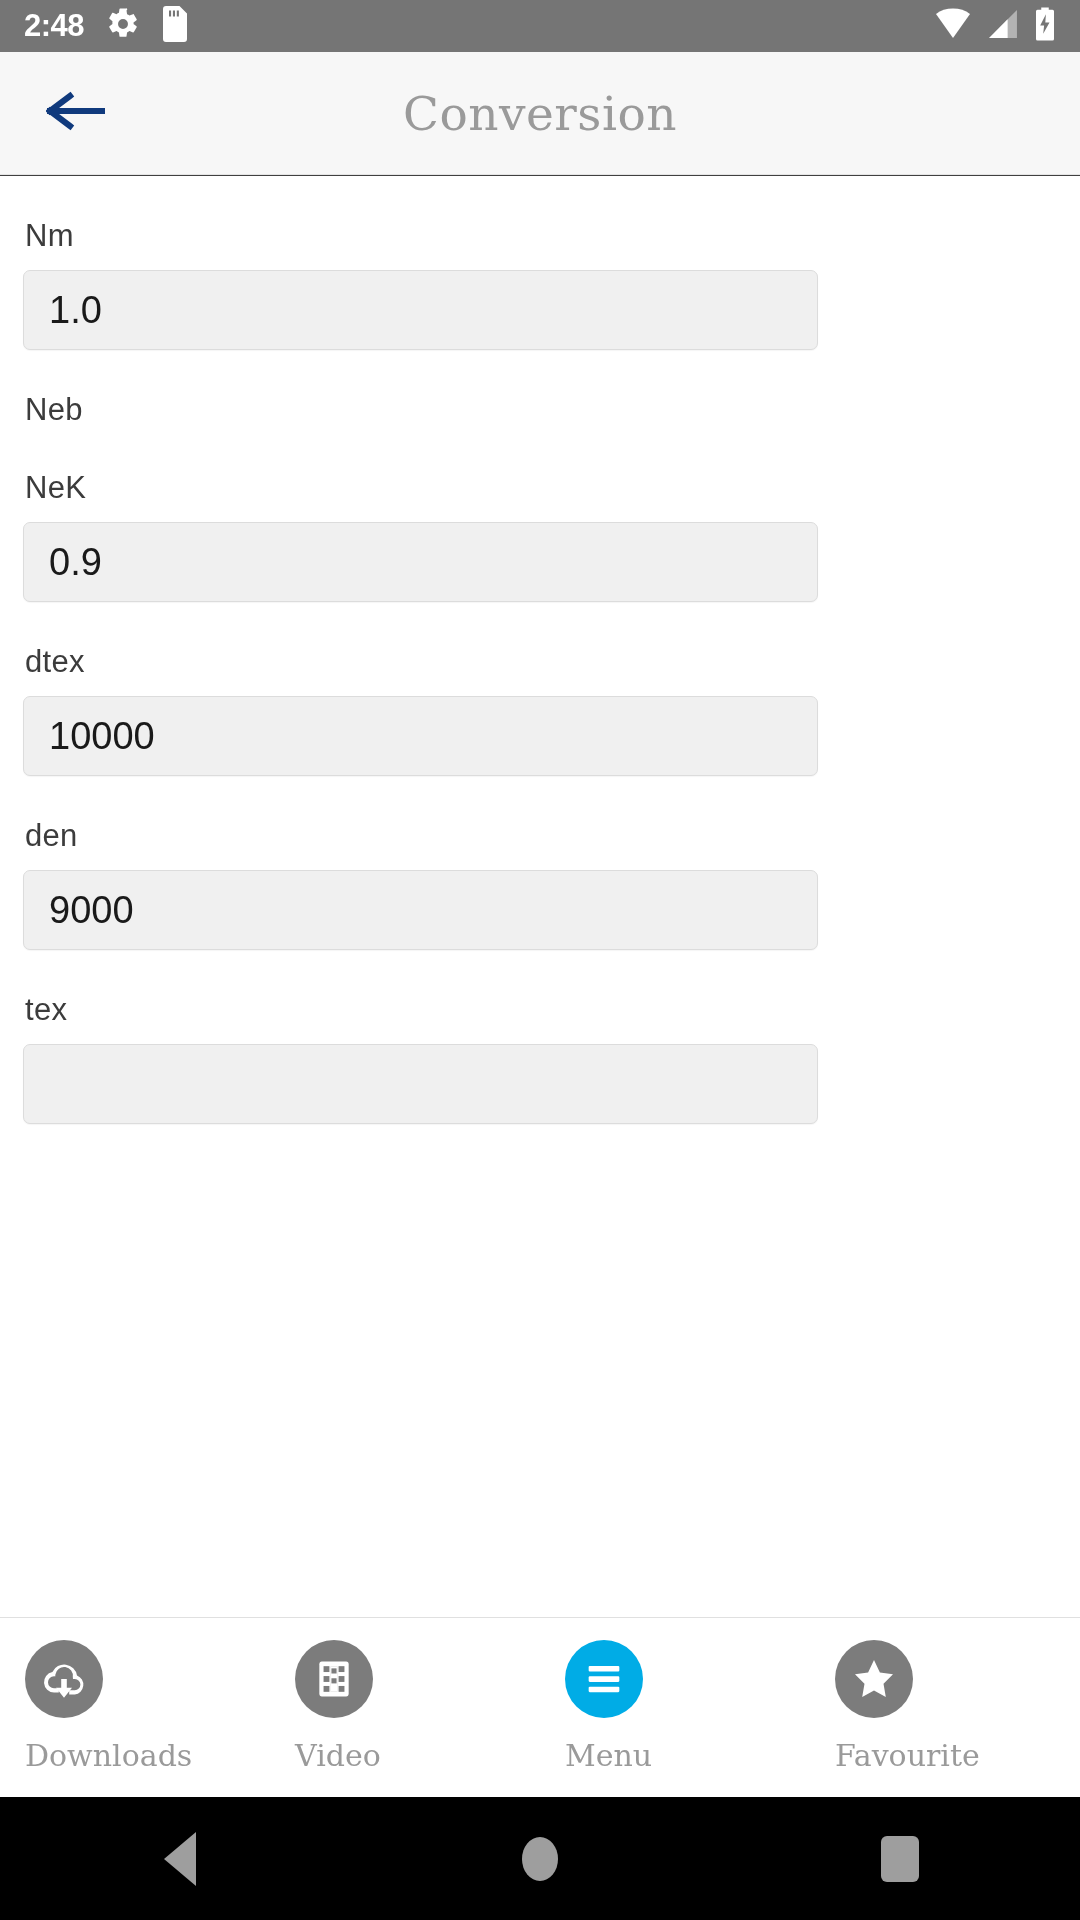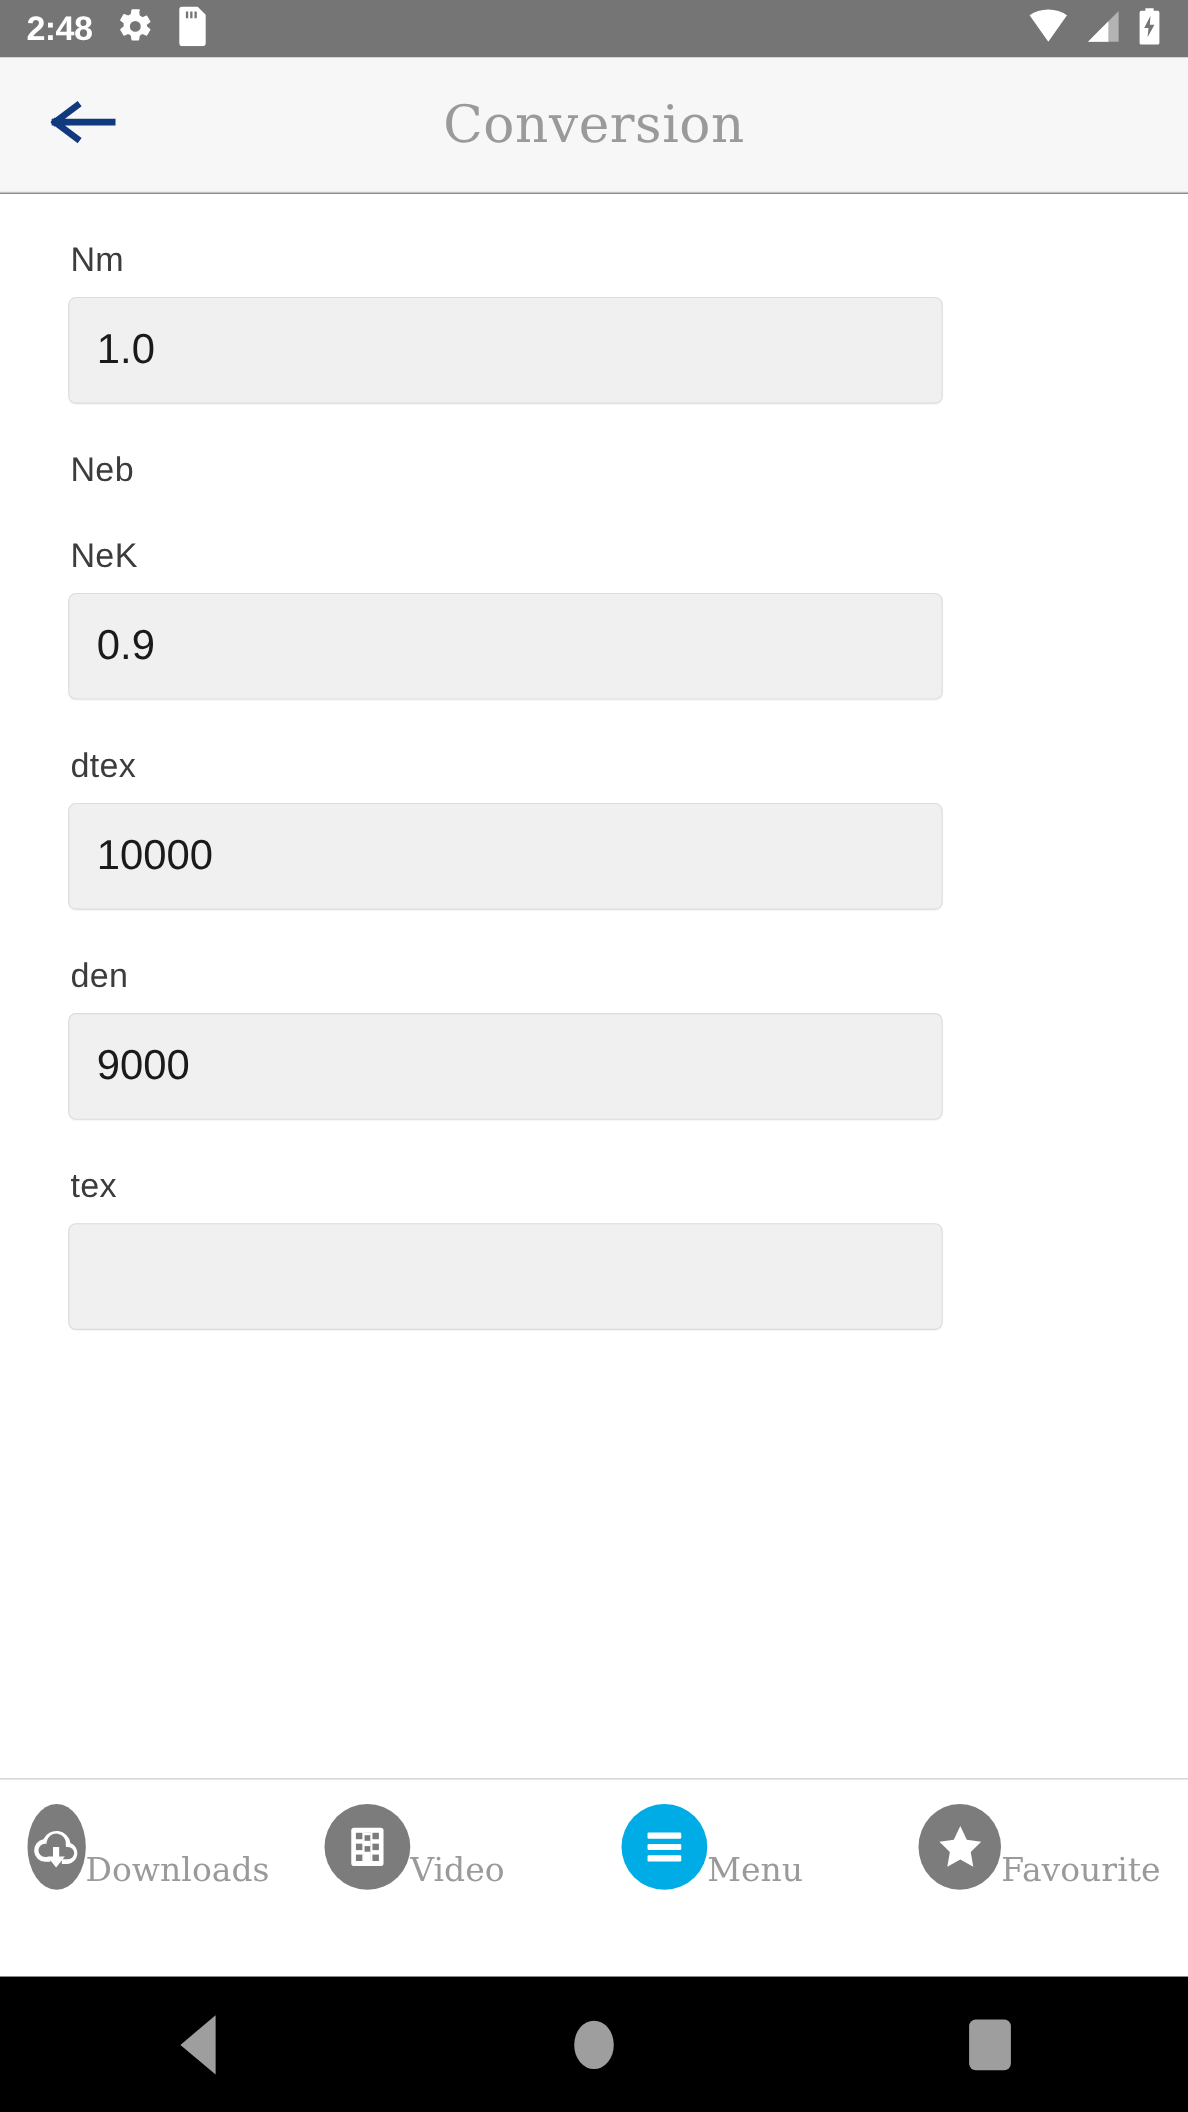--- a/index.html
+++ b/index.html
@@ -45,29 +45,29 @@
     letter-spacing:0.5px;
   }
 
   
   .content {
     position:absolute; top:176px; left:0; width:1080px;
     height:1441px;
     background:#ffffff;
     overflow:hidden;
   }
-  .field-group { padding:0 62px; }
+  .field-group { padding:0 23px; }
   .field-label {
     font-size:31px; color:#3c3c3c;
     font-family:"Liberation Sans", sans-serif;
     margin-top:42px; margin-bottom:16px; padding-left:2px;
     letter-spacing:0.3px;
   }
   .field-box {
-    width:795px; height:97px;
+    width:795px; height:80px;
     background:#f0f0f0;
     border:1px solid #dcdcdc;
     border-radius:7px;
     display:flex; align-items:center;
     padding-left:25px;
     box-shadow:0 1px 1px rgba(0,0,0,0.04);
   }
   .field-value {
     font-size:38px; color:#1a1a1a;
     font-family:"Liberation Sans", sans-serif;
@@ -76,21 +76,21 @@
   
   .bottom-nav {
     position:absolute; top:1617px; left:0; width:1080px; height:180px;
     background:#ffffff;
     border-top:1px solid #e0e0e0;
     display:flex; align-items:flex-start; justify-content:space-around;
     padding-top:22px;
   }
   .nav-item {
     width:220px;
-    display:flex; flex-direction:row; align-items:flex-end;
+    display:flex; flex-direction:column; align-items:flex-start;
     cursor:pointer;
   }
   .nav-circle {
     width:78px; height:78px; border-radius:50%;
     background:#7c7c7c;
     display:flex; align-items:center; justify-content:center;
   }
   .nav-circle.active { background:#00ace6; }
   .nav-label {
     margin-top:20px;

